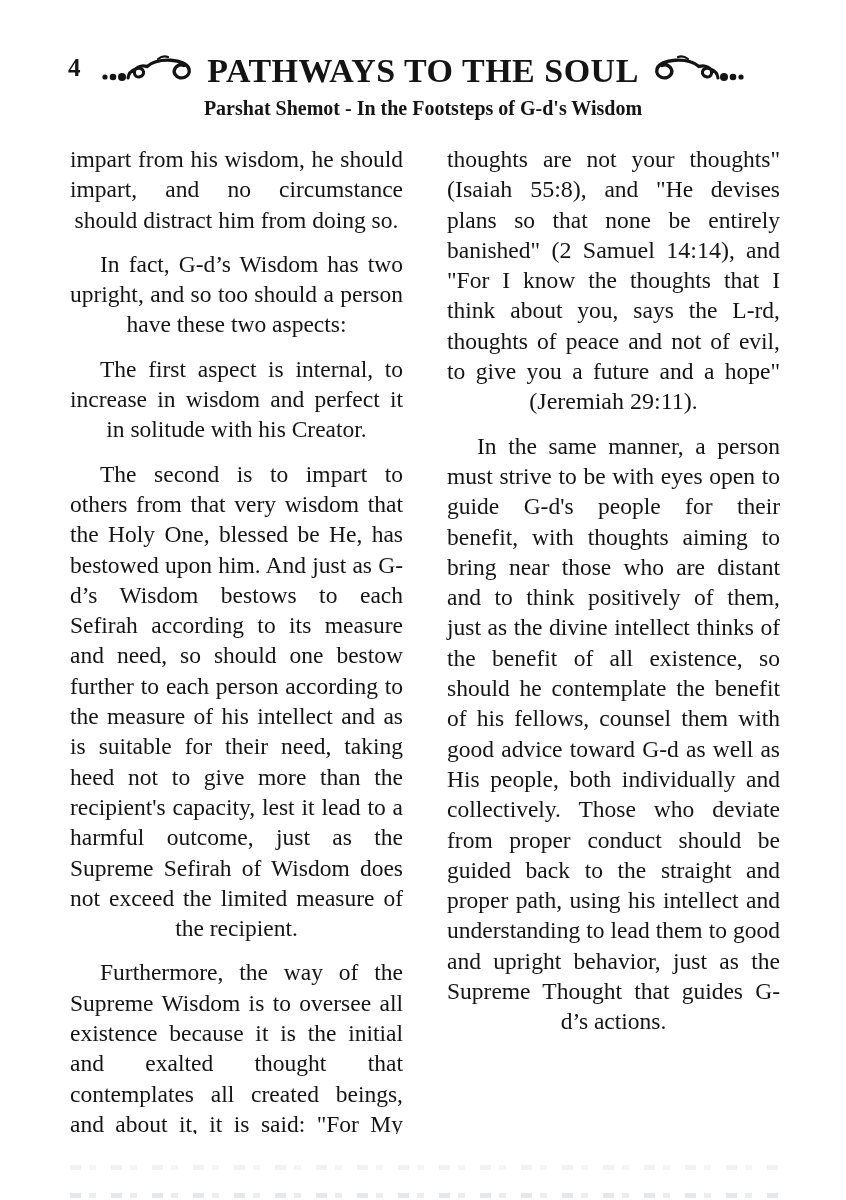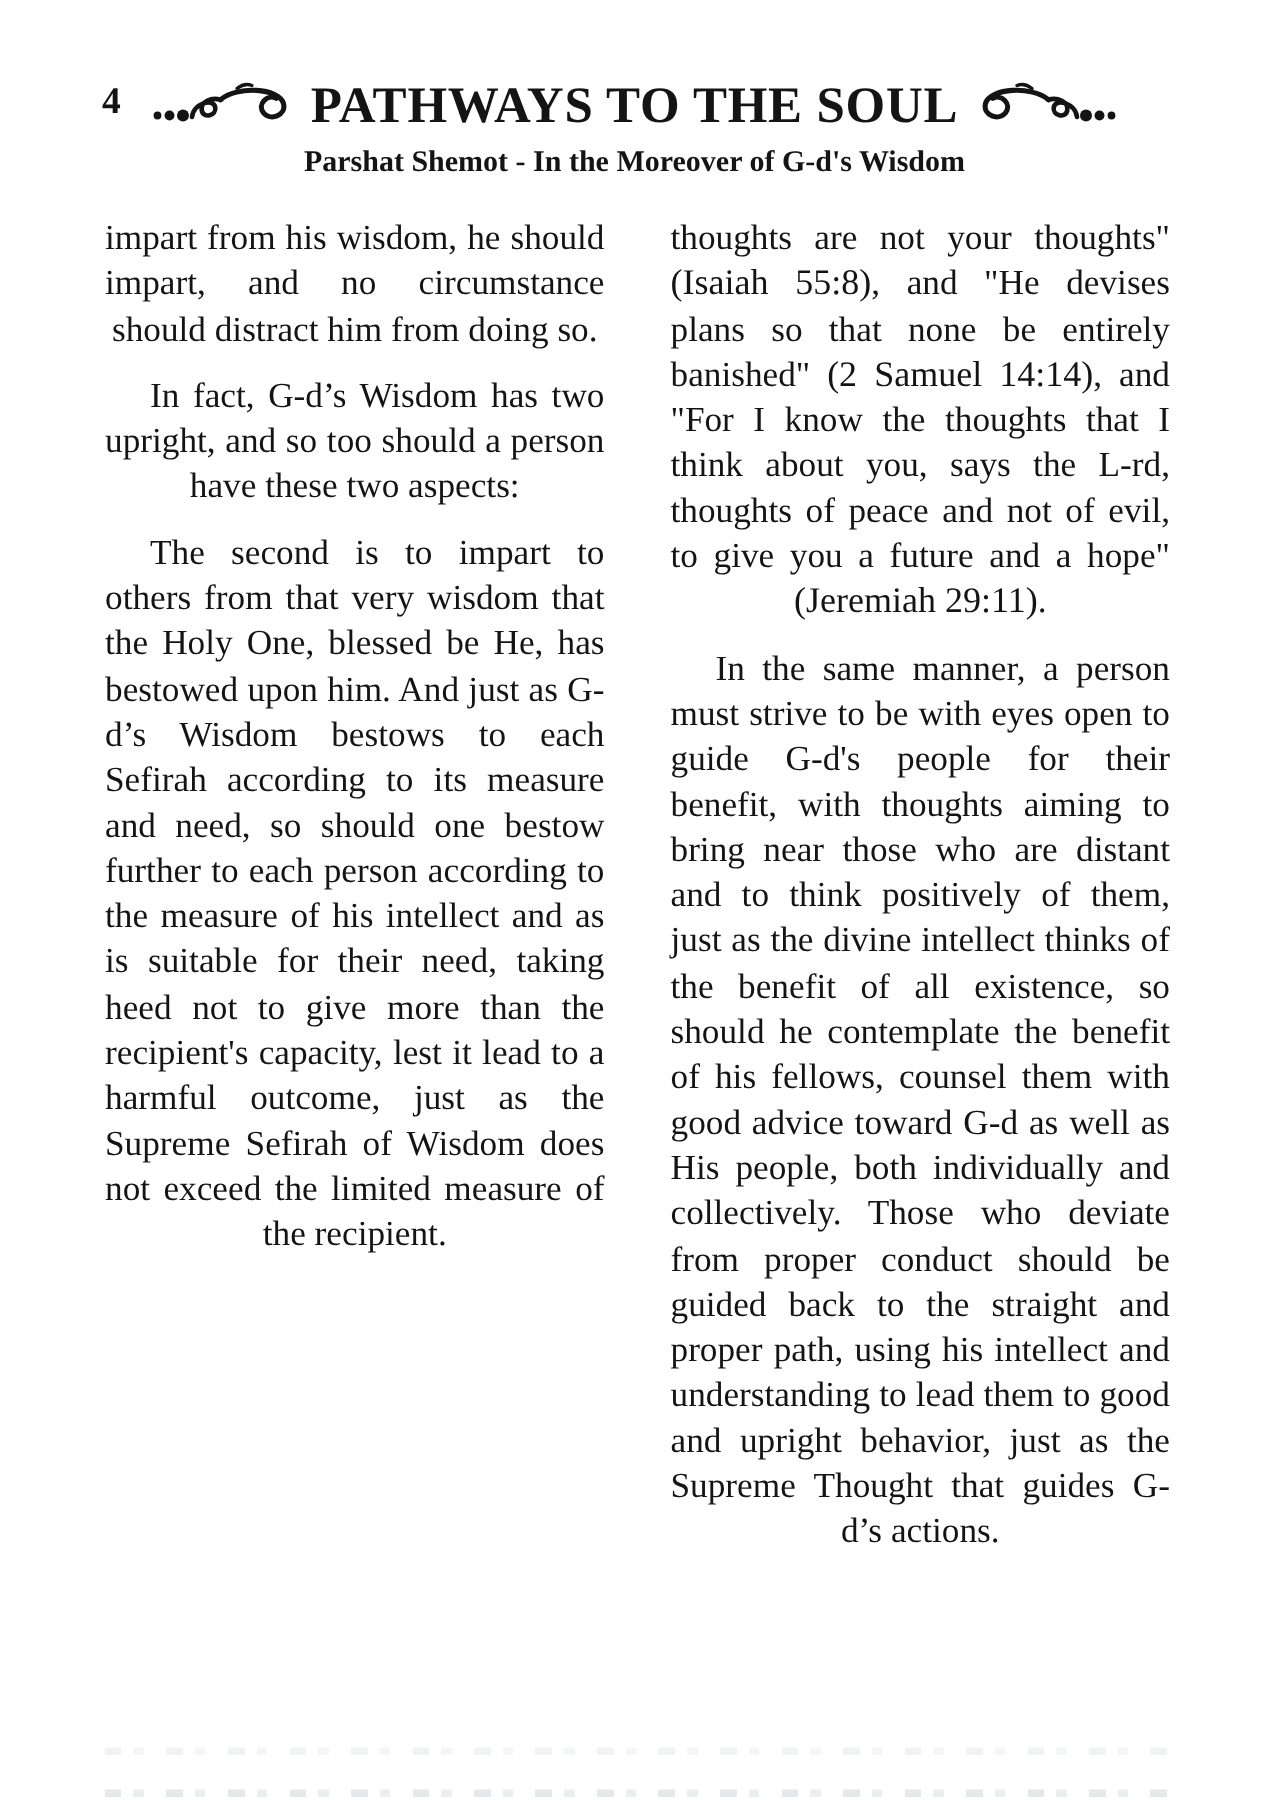--- a/index.html
+++ b/index.html
@@ -92,28 +92,30 @@
           <circle cx="22" cy="25" r="4.0"></circle>
         </g>
         <g fill="none" stroke="#141414" stroke-linecap="round">
           <path stroke-width="3.1" d="M28 26 C29 17 42 13 43.5 19.5 C44.5 25 35.5 27.5 34.5 21.5 C33.5 16 41 12.5 47 14.5"></path>
           <path stroke-width="3.4" d="M47 14.5 C58 5 86 6.5 89 17 C91 25 80 29 75.5 23 C71.5 17.5 78 10.5 84 13.5"></path>
           <path stroke-width="2.2" d="M58 7 q5 -4 10 -2"></path>
         </g>
       </svg>
     </div>
 
-    <h2 class="subtitle">Parshat Shemot - In the Moreover of G-d's Wisdom</h2>
+    <h2 class="subtitle">Parshat Shemot - In the Footsteps of G-d's Wisdom</h2>
   </header>
 
   <main class="columns">
     <section class="col" id="col-left">
         <p class="noind"><span>impart from his wisdom, he should impart, and no circumstance should distract him from doing so.</span></p>
         <p class="ind"><span>In fact, G-d’s Wisdom has two upright, and so too should a person have these two aspects:</span></p>
+        <p class="ind"><span>The first aspect is internal, to increase in wisdom and perfect it in solitude with his Creator.</span></p>
         <p class="ind"><span>The second is to impart to others from that very wisdom that the Holy One, blessed be He, has bestowed upon him. And just as G-d’s Wisdom bestows to each Sefirah according to its measure and need, so should one bestow further to each person according to the measure of his intellect and as is suitable for their need, taking heed not to give more than the recipient's capacity, lest it lead to a harmful outcome, just as the Supreme Sefirah of Wisdom does not exceed the limited measure of the recipient.</span></p>
+        <p class="ind runon"><span>Furthermore, the way of the Supreme Wisdom is to oversee all existence because it is the initial and exalted thought that contemplates all created beings, and about it, it is said: "For My</span></p>
       </section>
     <section class="col" id="col-right">
         <p class="noind"><span>thoughts are not your thoughts" </span><span class="cite">(Isaiah 55:8)</span><span>, and "He devises plans so that none be entirely banished" </span><span class="cite">(2 Samuel 14:14)</span><span>, and "For I know the thoughts that I think about you, says the L-rd, thoughts of peace and not of evil, to give you a future and a hope" </span><span class="cite">(Jeremiah 29:11)</span><span>.</span></p>
         <p class="ind"><span>In the same manner, a person must strive to be with eyes open to guide G-d's people for their benefit, with thoughts aiming to bring near those who are distant and to think positively of them, just as the divine intellect thinks of the benefit of all existence, so should he contemplate the benefit of his fellows, counsel them with good advice toward G-d as well as His people, both individually and collectively. Those who deviate from proper conduct should be guided back to the straight and proper path, using his intellect and understanding to lead them to good and upright behavior, just as the Supreme Thought that guides G-d’s actions.</span></p>
       </section>
   </main>
 
   <div class="ghost-row ghost-a"></div>
   <div class="ghost-row ghost-b"></div>
 

